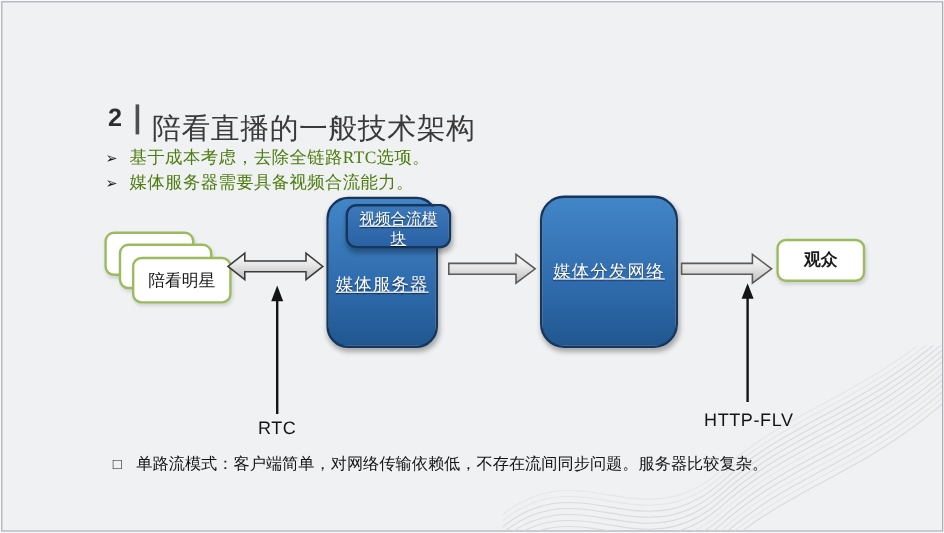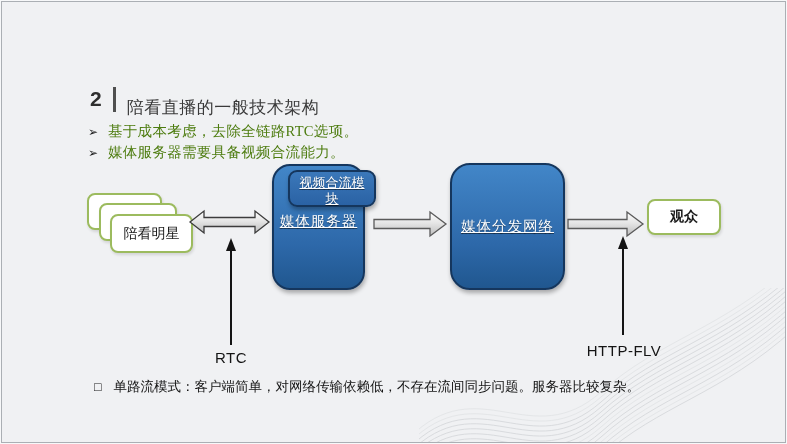--- a/index.html
+++ b/index.html
@@ -9,21 +9,21 @@
 
   
   .swirl{position:absolute;left:417px;top:286px;width:370px;height:160px;}
   .swirl use{stroke:#d9dbde;stroke-width:1;fill:none;}
   .swirl use.lt{stroke:#e4e6e8;}
 
   
   .title-row{position:absolute;left:88px;top:82px;display:flex;align-items:center;gap:11px;height:30px;}
   .slide-num{font-size:21px;font-weight:bold;color:#2e2e2e;}
   .title-sep{width:3px;height:25px;background:#4f4f4f;}
-  .page-title{font-size:17px;color:#3a3a3a;letter-spacing:.5px;margin-top:16px;}
+  .page-title{font-size:24px;color:#3a3a3a;letter-spacing:.5px;margin-top:16px;}
 
   
   .bullets{position:absolute;left:86px;top:119px;}
   .bullet-line{display:flex;align-items:center;height:21px;}
   .bullet-marker{font-size:12px;color:#1a1a1a;width:20px;}
   .bullet-text{font-size:14.5px;color:#4d7c0f;letter-spacing:.3px;font-family:Liberation Serif, serif;}
 
   
   .gbox{position:absolute;background:#ffffff;border:2px solid #9cbb5e;border-radius:8px;
         box-shadow:1px 2px 3px rgba(0,0,0,.12);}
@@ -32,21 +32,21 @@
   .g-back{left:85px;top:191px;width:71px;height:33px;}
   .g-mid{left:97px;top:201px;width:74px;height:34px;}
   .g-front{left:108px;top:212px;width:79px;height:35px;}
   .g-aud{left:645px;top:197px;width:70px;height:32px;font-weight:bold;}
 
   .bbox{position:absolute;border:2px solid #15365d;color:#fff;
         background:linear-gradient(180deg,#4286c8 0%,#2d68a9 65%,#20578f 100%);
         box-shadow:1px 3px 4px rgba(0,0,0,.3);
         text-shadow:0 1px 1px rgba(0,0,0,.45);text-align:center;box-sizing:border-box;text-decoration:underline;}
   .b-server{left:270px;top:162px;width:93px;height:126px;border-radius:18px;
-        font-size:14.5px;padding-top:46px;letter-spacing:1px;}
+        font-size:14.5px;padding-top:62px;letter-spacing:1px;}
   .b-module{left:286px;top:168px;width:88px;height:37px;border-radius:9px;
         background:linear-gradient(180deg,#3b78ba 0%,#2a62a4 100%);
         font-size:13px;line-height:16px;padding:3px 8px 0 8px;z-index:3;}
   .b-cdn{left:448px;top:161px;width:115px;height:127px;border-radius:20px;
         font-size:14.5px;display:flex;align-items:center;justify-content:center;letter-spacing:1px;}
 
   
   .arrows{position:absolute;inset:0;width:787px;height:444px;pointer-events:none;}
 
   

